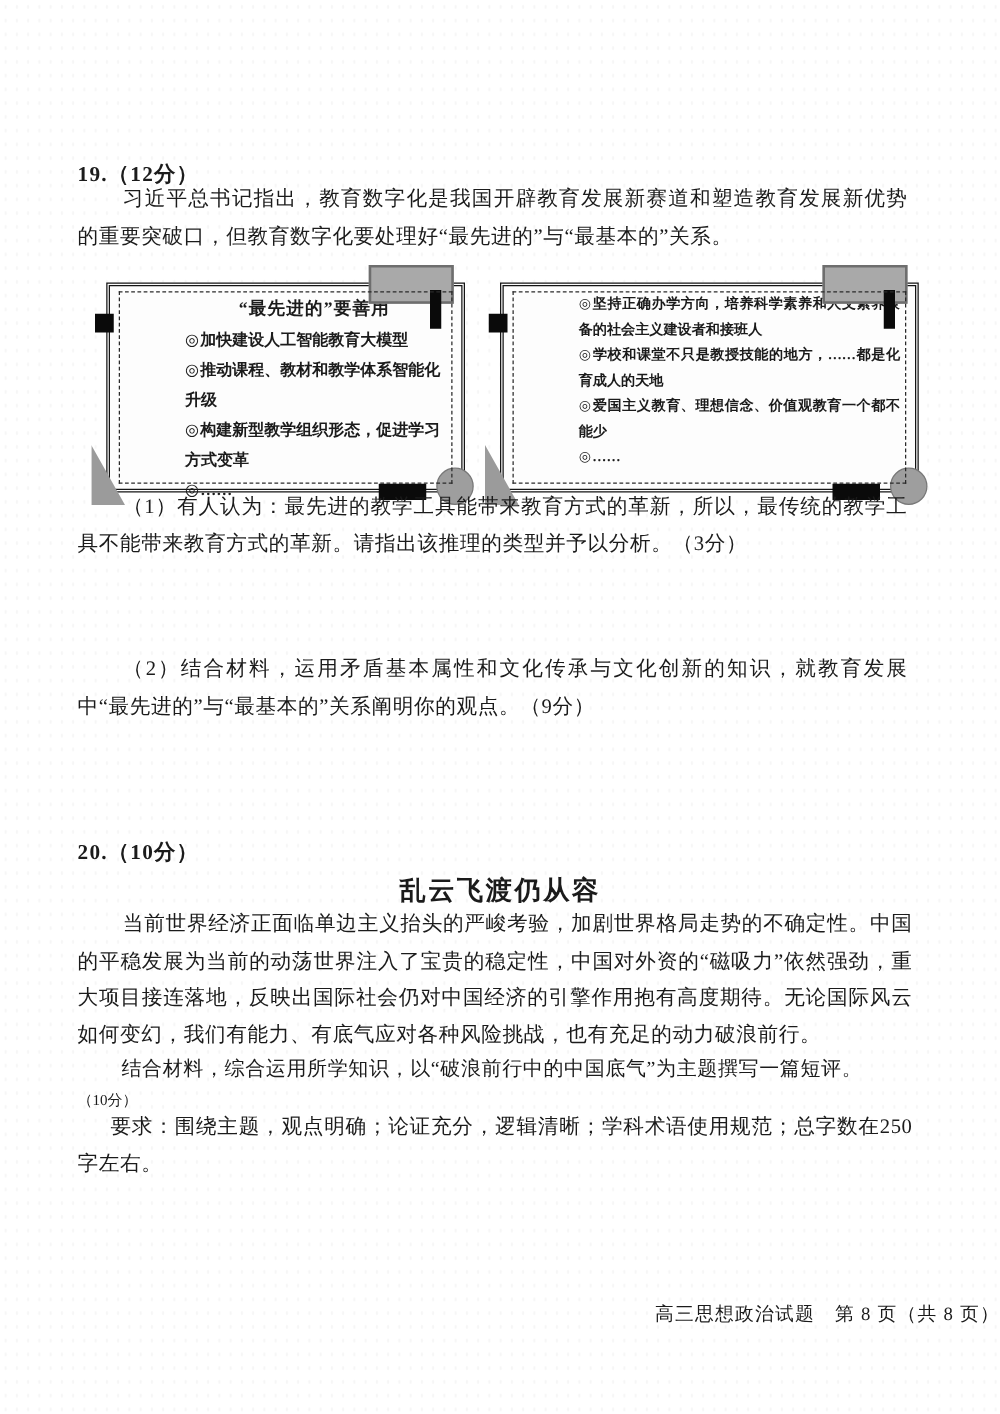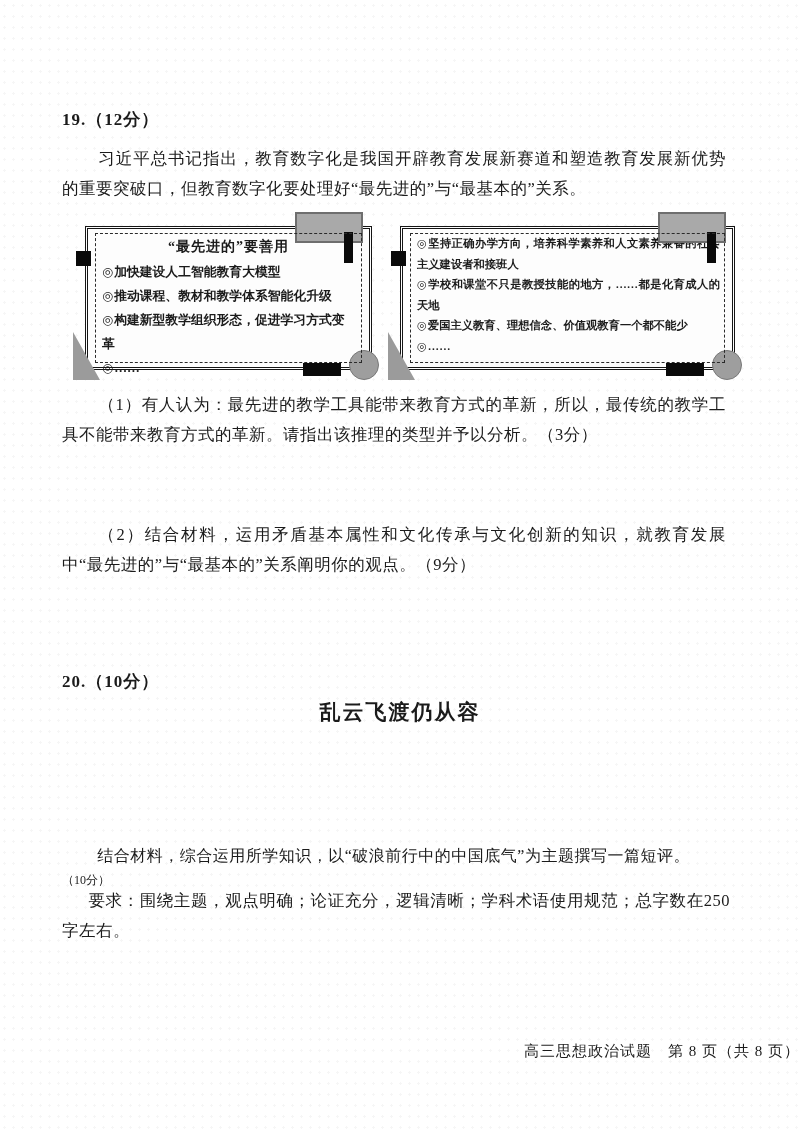--- a/index.html
+++ b/index.html
@@ -18,24 +18,25 @@
   .body-text{
     font-size:16.5px;line-height:30px;text-align:justify;
     letter-spacing:0.5px;margin:0;
   }
   .indent2{text-indent:2.2em;}
   .indent1{text-indent:1.6em;}
 
   
   .cards{position:absolute;left:85px;top:214px;width:650px;height:170px;}
   .card{
-    position:absolute;top:12px;height:144px;
+    position:absolute;top:12px;height:168px;
     background:#fdfdfd;
     border:3px double #141414;
     box-sizing:border-box;
+    padding-left:46px;
   }
   .card-left{left:0;width:287px;}
   .card-right{left:315px;width:335px;}
   .card .dash-frame{
     position:absolute;inset:4px 7px;
     border:1.6px dashed #2a2a2a;
     pointer-events:none;
   }
   .card-title{
     text-align:center;font-weight:bold;font-size:14px;
@@ -72,21 +73,21 @@
   .footer{
     position:absolute;left:0;top:1042px;width:800px;
     text-align:right;font-size:15px;letter-spacing:1px;
   }
 </style>
 </head>
 <body>
 
 <div class="page">
 
-  <div class="abs qnum" style="left:62px;top:108px;">19.（12分）</div>
+  <div class="abs qnum" style="left:62px;top:128px;">19.（12分）</div>
 
   <p class="abs body-text indent2" style="left:62px;top:144px;width:664px;">习近平总书记指出，教育数字化是我国开辟教育发展新赛道和塑造教育发展新优势的重要突破口，但教育数字化要处理好“最先进的”与“最基本的”关系。</p>
 
   <div class="cards">
 
     <div class="card card-left">
       <span class="tab"></span>
       <span class="bar-v"></span>
       <span class="sq-left"></span>
       <span class="tri"></span>
@@ -122,20 +123,21 @@
   </div>
 
   <p class="abs body-text indent2" style="left:62px;top:390px;width:664px;">（1）有人认为：最先进的教学工具能带来教育方式的革新，所以，最传统的教学工具不能带来教育方式的革新。请指出该推理的类型并予以分析。（3分）</p>
 
   <p class="abs body-text indent2" style="left:62px;top:520px;width:664px;">（2）结合材料，运用矛盾基本属性和文化传承与文化创新的知识，就教育发展中“最先进的”与“最基本的”关系阐明你的观点。（9分）</p>
 
   <div class="abs qnum" style="left:62px;top:670px;">20.（10分）</div>
 
   <div class="q20-title">乱云飞渡仍从容</div>
 
+  <p class="abs body-text indent2" style="left:62px;top:724px;width:668px;line-height:29.5px;">当前世界经济正面临单边主义抬头的严峻考验，加剧世界格局走势的不确定性。中国的平稳发展为当前的动荡世界注入了宝贵的稳定性，中国对外资的“磁吸力”依然强劲，重大项目接连落地，反映出国际社会仍对中国经济的引擎作用抱有高度期待。无论国际风云如何变幻，我们有能力、有底气应对各种风险挑战，也有充足的动力破浪前行。</p>
 
   <p class="abs body-text indent2" style="left:62px;top:841px;width:668px;font-size:16px;">结合材料，综合运用所学知识，以“破浪前行中的中国底气”为主题撰写一篇短评。</p>
 
   <p class="score-line">（10分）</p>
 
   <p class="abs body-text indent1" style="left:62px;top:886px;width:668px;">要求：围绕主题，观点明确；论证充分，逻辑清晰；学科术语使用规范；总字数在250字左右。</p>
 
   <div class="footer">高三思想政治试题　第 8 页（共 8 页）</div>
 
 </div>

